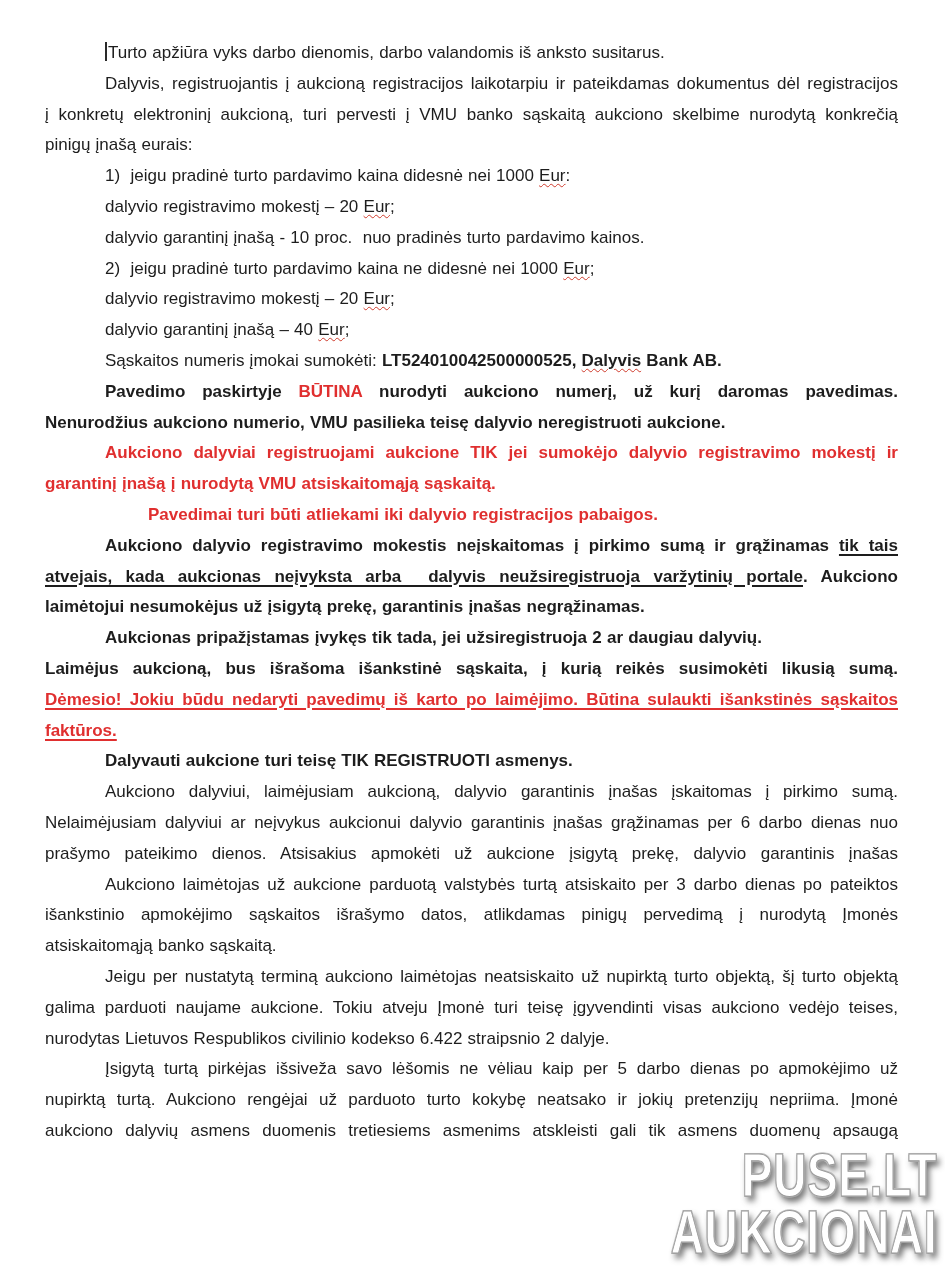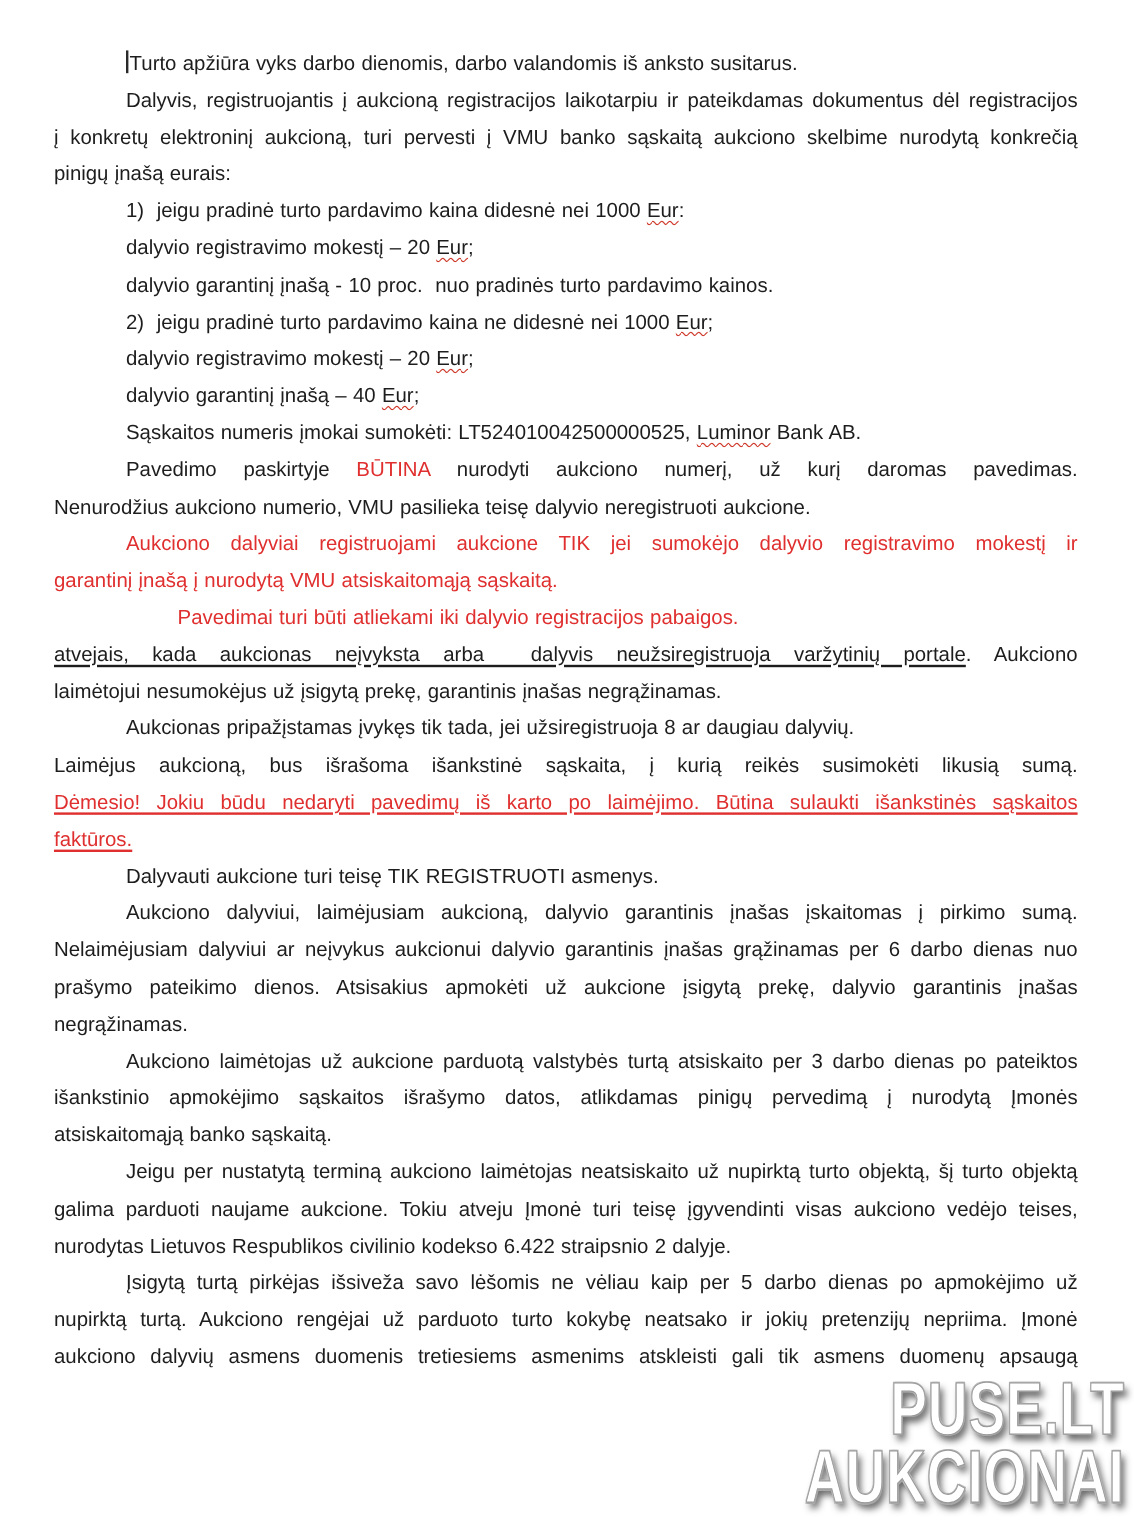--- a/index.html
+++ b/index.html
@@ -27,21 +27,21 @@
     width:853px;
     font-size:17px;
     line-height:30.8px;
     color:var(--text);
     word-spacing:0.5px;
   }
   .line{text-align:left;}
   .line.j{text-align:justify;text-align-last:justify;}
   .line.ind1{text-indent:60px;}
   .line.ind2{text-indent:103px;}
-  .b{font-weight:normal;}
+  .b{font-weight:bold;}
   .red{color:var(--red);}
   .u{text-decoration-line:underline;text-decoration-thickness:1.5px;text-underline-offset:3px;text-align:center;}
   .sq{
     text-decoration-line:underline;
     text-decoration-style:wavy;
     text-decoration-color:var(--squig);
     text-decoration-thickness:1px;
     text-underline-offset:2px;
   }
   .caret{
@@ -79,37 +79,37 @@
       <div class="line ind1"><span class="caret"></span><span class="">Turto apžiūra vyks darbo dienomis, darbo valandomis iš anksto susitarus.</span></div>
       <div class="line j ind1"><span class="">Dalyvis, registruojantis į aukcioną registracijos laikotarpiu ir pateikdamas dokumentus dėl registracijos</span></div>
       <div class="line j"><span class="">į konkretų elektroninį aukcioną, turi pervesti į VMU banko sąskaitą aukciono skelbime nurodytą konkrečią</span></div>
       <div class="line"><span class="">pinigų įnašą eurais:</span></div>
       <div class="line ind1"><span class="">1)&nbsp; jeigu pradinė turto pardavimo kaina didesnė nei 1000 </span><span class="sq">Eur</span><span class="">:</span></div>
       <div class="line ind1"><span class="">dalyvio registravimo mokestį – 20 </span><span class="sq">Eur</span><span class="">;</span></div>
       <div class="line ind1"><span class="">dalyvio garantinį įnašą - 10 proc.&nbsp; nuo pradinės turto pardavimo kainos.</span></div>
       <div class="line ind1"><span class="">2)&nbsp; jeigu pradinė turto pardavimo kaina ne didesnė nei 1000 </span><span class="sq">Eur</span><span class="">;</span></div>
       <div class="line ind1"><span class="">dalyvio registravimo mokestį – 20 </span><span class="sq">Eur</span><span class="">;</span></div>
       <div class="line ind1"><span class="">dalyvio garantinį įnašą – 40 </span><span class="sq">Eur</span><span class="">;</span></div>
-      <div class="line ind1"><span class="">Sąskaitos numeris įmokai sumokėti: </span><span class="b">LT524010042500000525, </span><span class="b sq">Luminor</span><span class="b"> Bank AB.</span></div>
+      <div class="line ind1"><span class="">Sąskaitos numeris įmokai sumokėti: </span><span class="b">LT524010042500000525, </span><span class="b sq">Dalyvis</span><span class="b"> Bank AB.</span></div>
       <div class="line j ind1"><span class="b">Pavedimo paskirtyje </span><span class="b red">BŪTINA</span><span class="b"> nurodyti aukciono numerį, už kurį daromas pavedimas.</span></div>
       <div class="line"><span class="b">Nenurodžius aukciono numerio, VMU pasilieka teisę dalyvio neregistruoti aukcione.</span></div>
       <div class="line j ind1"><span class="b red">Aukciono dalyviai registruojami aukcione TIK jei sumokėjo dalyvio registravimo mokestį ir</span></div>
       <div class="line"><span class="b red">garantinį įnašą į nurodytą VMU atsiskaitomąją sąskaitą.</span></div>
       <div class="line ind2"><span class="b red">Pavedimai turi būti atliekami iki dalyvio registracijos pabaigos.</span></div>
+      <div class="line j ind1"><span class="b">Aukciono dalyvio registravimo mokestis neįskaitomas į pirkimo sumą ir grąžinamas </span><span class="b u">tik tais</span></div>
       <div class="line j"><span class="b u">atvejais, kada aukcionas neįvyksta arba &nbsp;dalyvis neužsiregistruoja varžytinių portale</span><span class="b">. Aukciono</span></div>
       <div class="line"><span class="b">laimėtojui nesumokėjus už įsigytą prekę, garantinis įnašas negrąžinamas.</span></div>
-      <div class="line ind1"><span class="b">Aukcionas pripažįstamas įvykęs tik tada, jei užsiregistruoja 8 ar daugiau dalyvių.</span></div>
+      <div class="line ind1"><span class="b">Aukcionas pripažįstamas įvykęs tik tada, jei užsiregistruoja 2 ar daugiau dalyvių.</span></div>
       <div class="line j"><span class="b">Laimėjus aukcioną, bus išrašoma išankstinė sąskaita, į kurią reikės susimokėti likusią sumą.</span></div>
       <div class="line j"><span class="b red u">Dėmesio! Jokiu būdu nedaryti pavedimų iš karto po laimėjimo. Būtina sulaukti išankstinės sąskaitos</span></div>
       <div class="line"><span class="b red u">faktūros.</span></div>
       <div class="line ind1"><span class="b">Dalyvauti aukcione turi teisę TIK REGISTRUOTI asmenys.</span></div>
       <div class="line j ind1"><span class="">Aukciono dalyviui, laimėjusiam aukcioną, dalyvio garantinis įnašas įskaitomas į pirkimo sumą.</span></div>
       <div class="line j"><span class="">Nelaimėjusiam dalyviui ar neįvykus aukcionui dalyvio garantinis įnašas grąžinamas per 6 darbo dienas nuo</span></div>
       <div class="line j"><span class="">prašymo pateikimo dienos. Atsisakius apmokėti už aukcione įsigytą prekę, dalyvio garantinis įnašas</span></div>
-      <div class="line"><span class="">negrąžinamas.</span></div>
       <div class="line j ind1"><span class="">Aukciono laimėtojas už aukcione parduotą valstybės turtą atsiskaito per 3 darbo dienas po pateiktos</span></div>
       <div class="line j"><span class="">išankstinio apmokėjimo sąskaitos išrašymo datos, atlikdamas pinigų pervedimą į nurodytą Įmonės</span></div>
       <div class="line"><span class="">atsiskaitomąją banko sąskaitą.</span></div>
       <div class="line j ind1"><span class="">Jeigu per nustatytą terminą aukciono laimėtojas neatsiskaito už nupirktą turto objektą, šį turto objektą</span></div>
       <div class="line j"><span class="">galima parduoti naujame aukcione. Tokiu atveju Įmonė turi teisę įgyvendinti visas aukciono vedėjo teises,</span></div>
       <div class="line"><span class="">nurodytas Lietuvos Respublikos civilinio kodekso 6.422 straipsnio 2 dalyje.</span></div>
       <div class="line j ind1"><span class="">Įsigytą turtą pirkėjas išsiveža savo lėšomis ne vėliau kaip per 5 darbo dienas po apmokėjimo už</span></div>
       <div class="line j"><span class="">nupirktą turtą. Aukciono rengėjai už parduoto turto kokybę neatsako ir jokių pretenzijų nepriima. Įmonė</span></div>
       <div class="line j"><span class="">aukciono dalyvių asmens duomenis tretiesiems asmenims atskleisti gali tik asmens duomenų apsaugą</span></div>
     </div>

